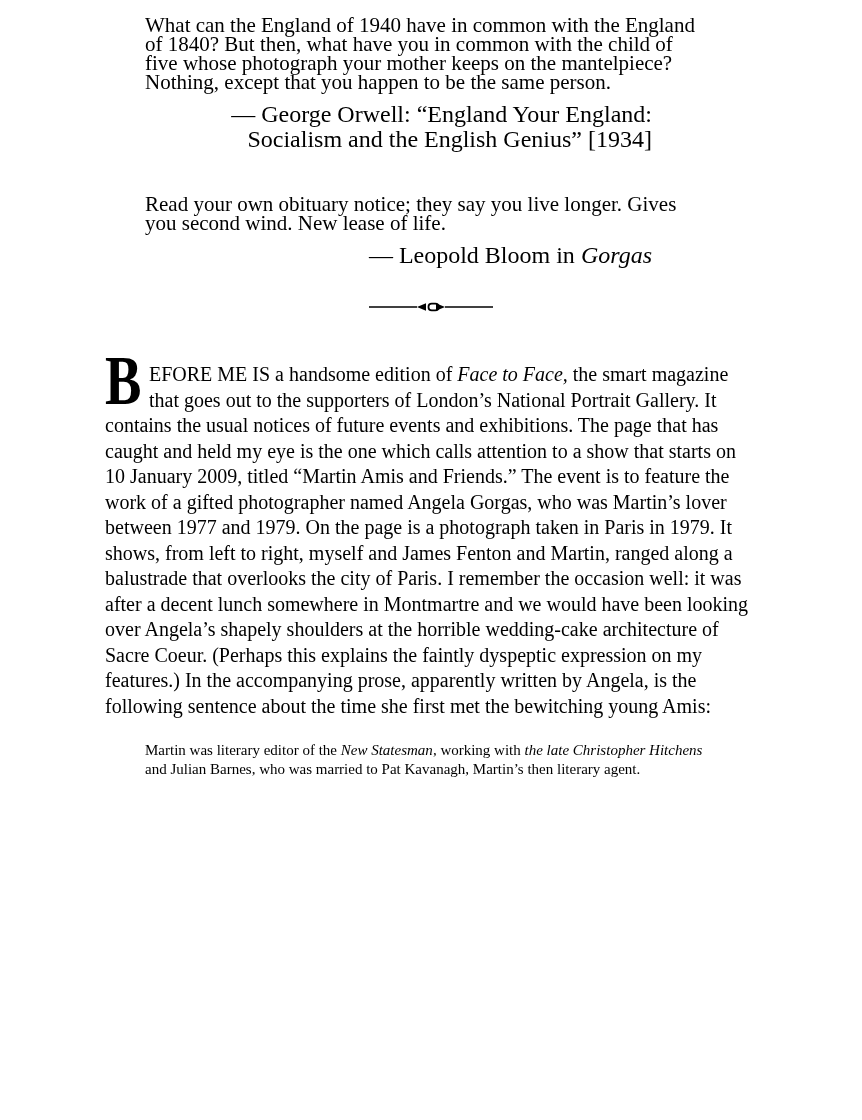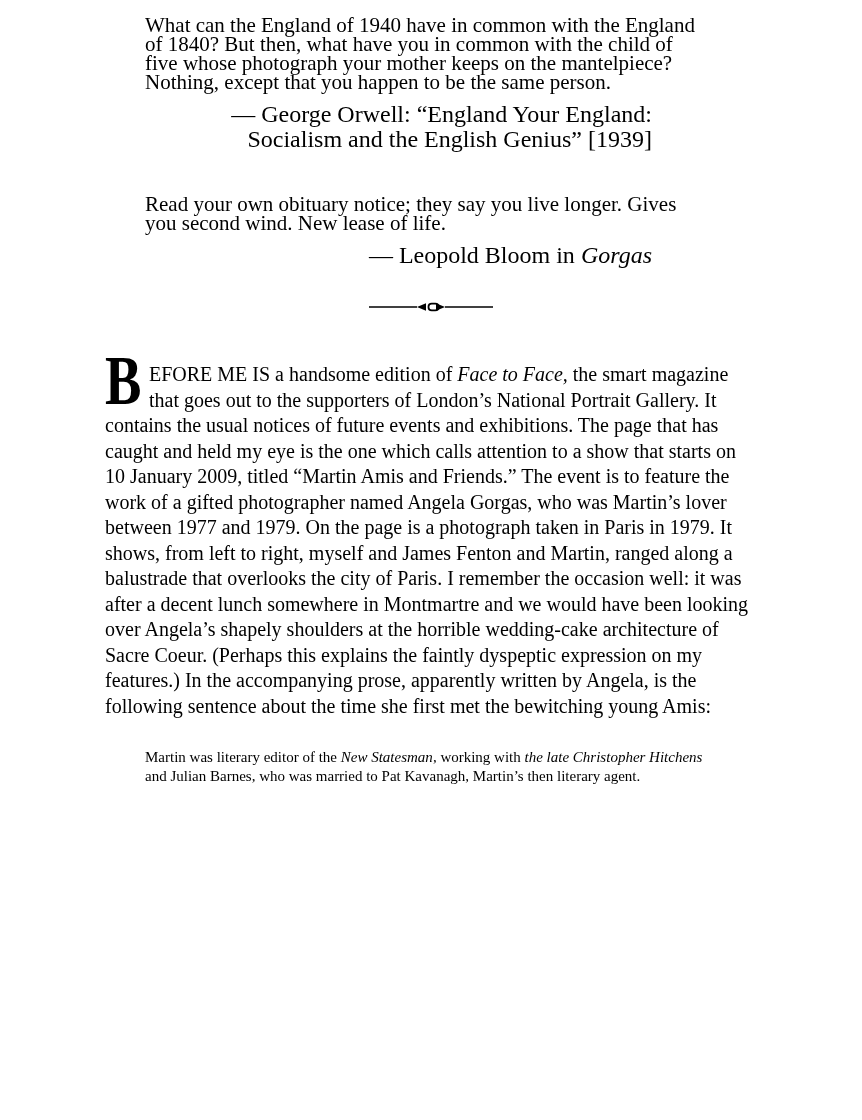--- a/index.html
+++ b/index.html
@@ -73,38 +73,38 @@
     font-size: 70px;
     line-height: 53px;
     height: 53px;
     width: 37px;
     margin: -8px 7px 0 0;
     transform: scaleX(0.78);
     transform-origin: 0 0;
   }
   
   .extract {
-    margin: 29px 0 0 145px;
+    margin: 22px 0 0 145px;
     width: 558px;
     font-size: 15px;
     line-height: 19px;
   }
   em { font-style: italic; }
 </style>
 </head>
 <body>
 
 <div class="page">
 
 
   <section>
     <p class="epigraph-quote epigraph-1">What can the England of 1940 have in common with the England of 1840? But then, what have you in common with the child of five whose photograph your mother keeps on the mantelpiece? Nothing, except that you happen to be the same person.</p>
     <div class="epigraph-attribution">
       <div>— George Orwell: “England Your England:</div>
-      <div>Socialism and the English Genius” [1939]</div>
+      <div>Socialism and the English Genius” [1934]</div>
     </div>
   </section>
 
   <section>
     <p class="epigraph-quote epigraph-2">Read your own obituary notice; they say you live longer. Gives you second wind. New lease of life.</p>
     <div class="epigraph-attribution"><span>— Leopold Bloom in </span><em>Gorgas</em></div>
   </section>
 
   <div class="divider">
     <svg width="124" height="14" viewBox="0 0 124 14">

